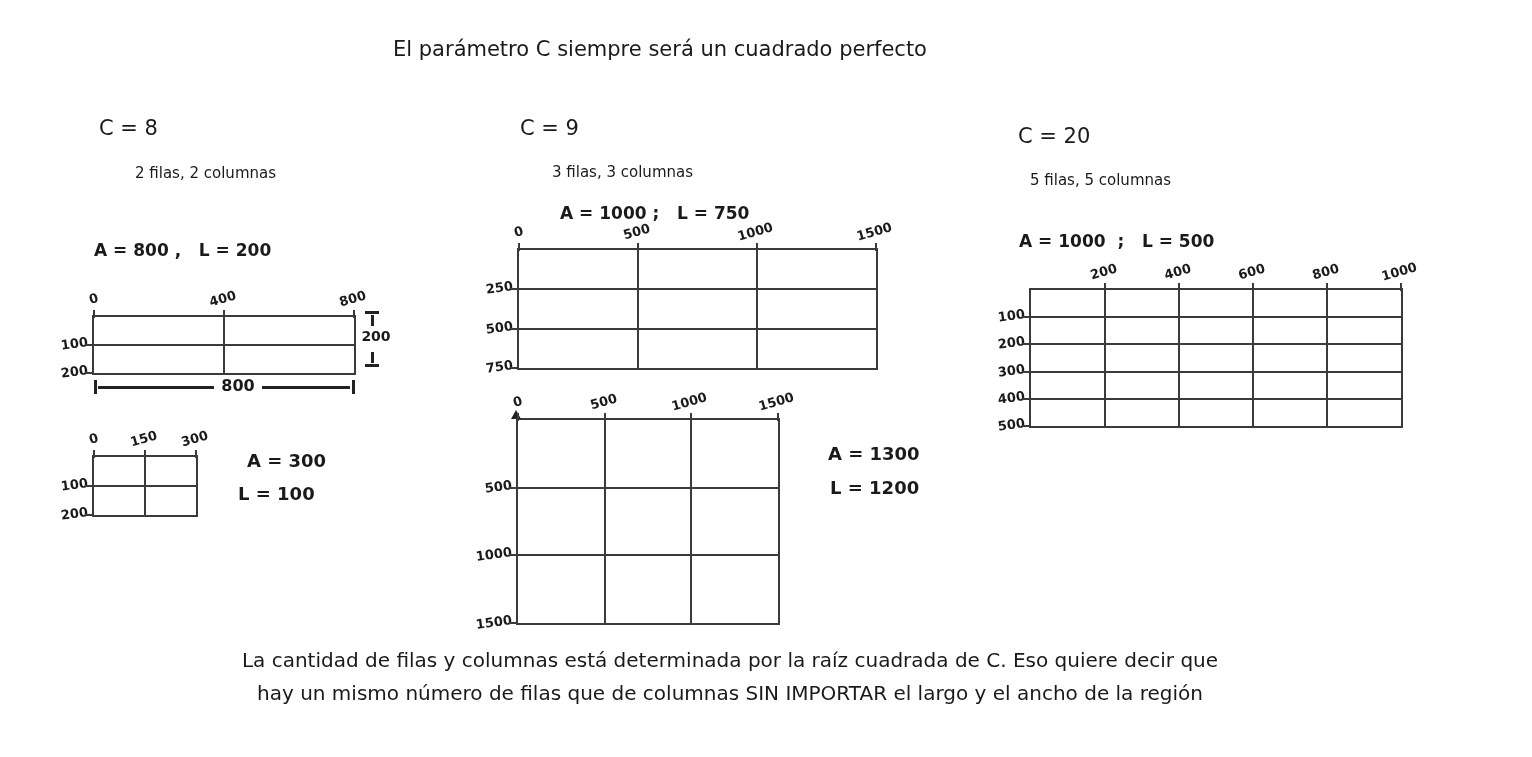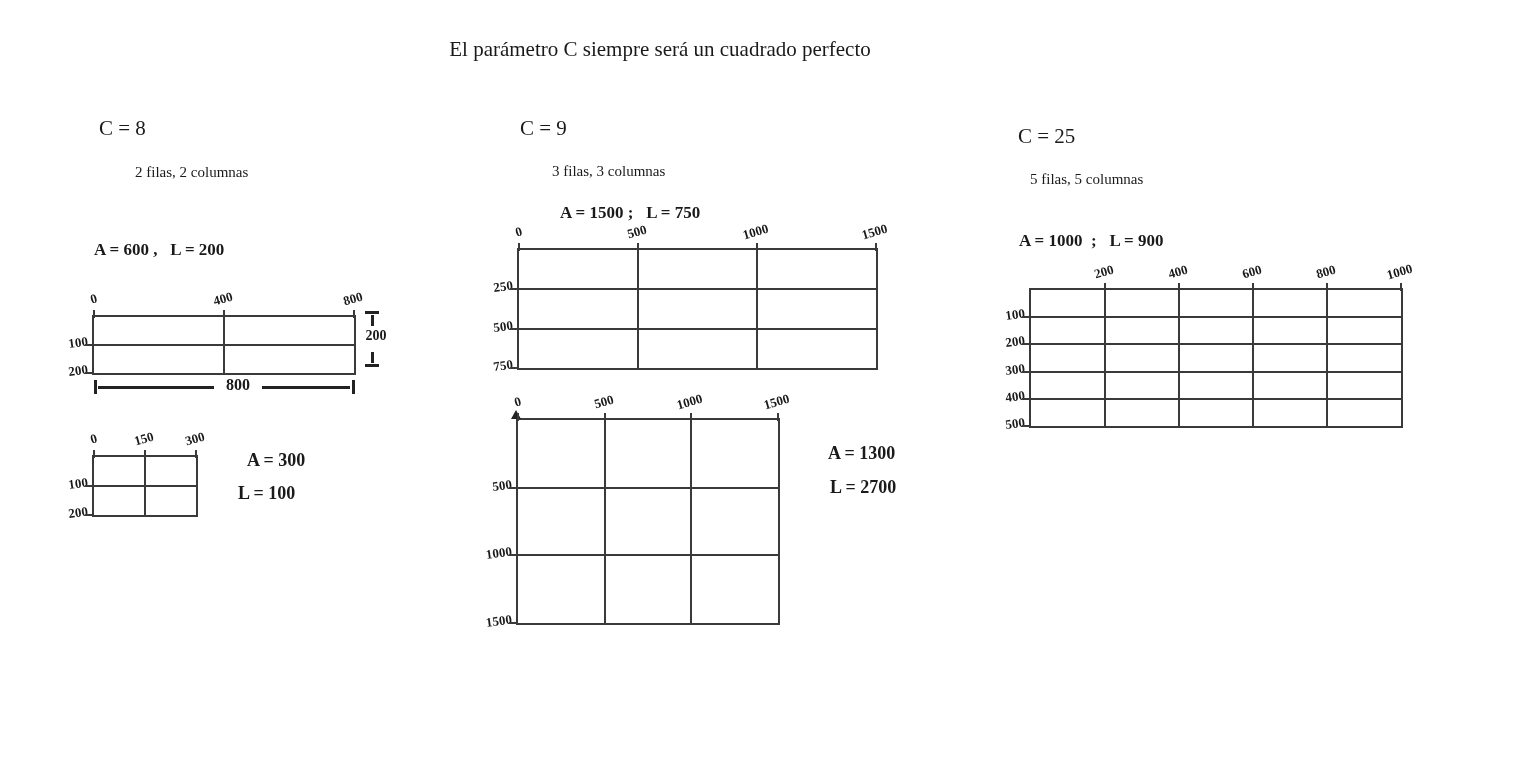--- a/index.html
+++ b/index.html
@@ -4,21 +4,21 @@
 <style>
   * { margin:0; padding:0; box-sizing:border-box; }
   html,body { width:1532px; height:757px; }
   body {
     background:#ffffff;
     font-family:"DejaVu Sans", sans-serif;
     color:#1a1a1a;
     position:relative;
     overflow:hidden;
   }
-  .canvas { position:absolute; inset:0;font-family:Liberation Serif, serif; }
+  .canvas { position:absolute; inset:0; }
 
   .title { position:absolute; left:0; top:37px; width:1320px; text-align:center; font-size:21px; }
 
   .sec-header { position:absolute; font-size:21px; }
   .sub        { position:absolute; font-size:15px; }
   .params     { position:absolute; font-size:17px; font-weight:700; white-space:pre; }
   .side       { position:absolute; font-size:18px; font-weight:700; }
 
   .grid { position:absolute; border:2px solid #3a3a3a; }
   .vline { position:absolute; top:-1px; bottom:-1px; width:2px; background:#3a3a3a; transform:translateX(-50%); }
@@ -51,21 +51,21 @@
 </style>
 </head>
 <body>
 
 <div class="canvas">
 
   <div class="title">El parámetro C siempre será un cuadrado perfecto</div>
 
   <div class="sec-header" style="left:99px;top:116px">C = 8</div>
   <div class="sub" style="left:135px;top:164px">2 filas, 2 columnas</div>
-  <div class="params" style="left:94px;top:240px">A = 600 ,   L = 200</div>
+  <div class="params" style="left:94px;top:240px">A = 800 ,   L = 200</div>
 
   <div class="grid" style="left:92px;top:315px;width:264px;height:60px">
       <div class="vline" style="left: 50%;"></div>
       <div class="hline" style="top: 50%;"></div>
       <div class="tick tick-x" style="left: 0%;">0</div>
       <div class="mark mark-x" style="left: 0%;"></div>
       <div class="tick tick-x" style="left: 50%;">400</div>
       <div class="mark mark-x" style="left: 50%;"></div>
       <div class="tick tick-x" style="left: 100%;">800</div>
       <div class="mark mark-x" style="left: 100%;"></div>
@@ -103,21 +103,21 @@
       <div class="tick tick-y" style="top: 50%;">100</div>
       <div class="mark mark-y" style="top: 50%;"></div>
       <div class="tick tick-y" style="top: 100%;">200</div>
       <div class="mark mark-y" style="top: 100%;"></div>
     </div>
   <div class="side" style="left:247px;top:450px">A = 300</div>
   <div class="side" style="left:238px;top:483px">L = 100</div>
 
   <div class="sec-header" style="left:520px;top:116px">C = 9</div>
   <div class="sub" style="left:552px;top:163px">3 filas, 3 columnas</div>
-  <div class="params" style="left:560px;top:203px">A = 1500 ;   L = 750</div>
+  <div class="params" style="left:560px;top:203px">A = 1000 ;   L = 750</div>
 
   <div class="grid" style="left:517px;top:248px;width:361px;height:122px">
       <div class="vline" style="left: 33.3333%;"></div>
       <div class="vline" style="left: 66.6667%;"></div>
       <div class="hline" style="top: 33.3333%;"></div>
       <div class="hline" style="top: 66.6667%;"></div>
       <div class="tick tick-x" style="left: 0%;">0</div>
       <div class="mark mark-x" style="left: 0%;"></div>
       <div class="tick tick-x" style="left: 33.3333%;">500</div>
       <div class="mark mark-x" style="left: 33.3333%;"></div>
@@ -147,25 +147,25 @@
       <div class="tick tick-x" style="left: 100%;">1500</div>
       <div class="mark mark-x" style="left: 100%;"></div>
       <div class="tick tick-y" style="top: 33.3333%;">500</div>
       <div class="mark mark-y" style="top: 33.3333%;"></div>
       <div class="tick tick-y" style="top: 66.6667%;">1000</div>
       <div class="mark mark-y" style="top: 66.6667%;"></div>
       <div class="tick tick-y" style="top: 100%;">1500</div>
       <div class="mark mark-y" style="top: 100%;"></div>
     </div>
   <div class="side" style="left:828px;top:443px">A = 1300</div>
-  <div class="side" style="left:830px;top:477px">L = 2700</div>
-
-  <div class="sec-header" style="left:1018px;top:124px">C = 25</div>
+  <div class="side" style="left:830px;top:477px">L = 1200</div>
+
+  <div class="sec-header" style="left:1018px;top:124px">C = 20</div>
   <div class="sub" style="left:1030px;top:171px">5 filas, 5 columnas</div>
-  <div class="params" style="left:1019px;top:231px">A = 1000  ;   L = 900</div>
+  <div class="params" style="left:1019px;top:231px">A = 1000  ;   L = 500</div>
 
   <div class="grid" style="left:1029px;top:288px;width:374px;height:140px">
       <div class="vline" style="left: 20%;"></div>
       <div class="vline" style="left: 40%;"></div>
       <div class="vline" style="left: 60%;"></div>
       <div class="vline" style="left: 80%;"></div>
       <div class="hline" style="top: 20%;"></div>
       <div class="hline" style="top: 40%;"></div>
       <div class="hline" style="top: 60%;"></div>
       <div class="hline" style="top: 80%;"></div>
@@ -184,14 +184,18 @@
       <div class="tick tick-y" style="top: 40%;">200</div>
       <div class="mark mark-y" style="top: 40%;"></div>
       <div class="tick tick-y" style="top: 60%;">300</div>
       <div class="mark mark-y" style="top: 60%;"></div>
       <div class="tick tick-y" style="top: 80%;">400</div>
       <div class="mark mark-y" style="top: 80%;"></div>
       <div class="tick tick-y" style="top: 100%;">500</div>
       <div class="mark mark-y" style="top: 100%;"></div>
     </div>
 
+  <div class="footer">
+    <div>La cantidad de filas y columnas está determinada por la raíz cuadrada de C. Eso quiere decir que</div>
+    <div>hay un mismo número de filas que de columnas SIN IMPORTAR el largo y el ancho de la región</div>
+  </div>
 
 </div>
 
 </body></html>

